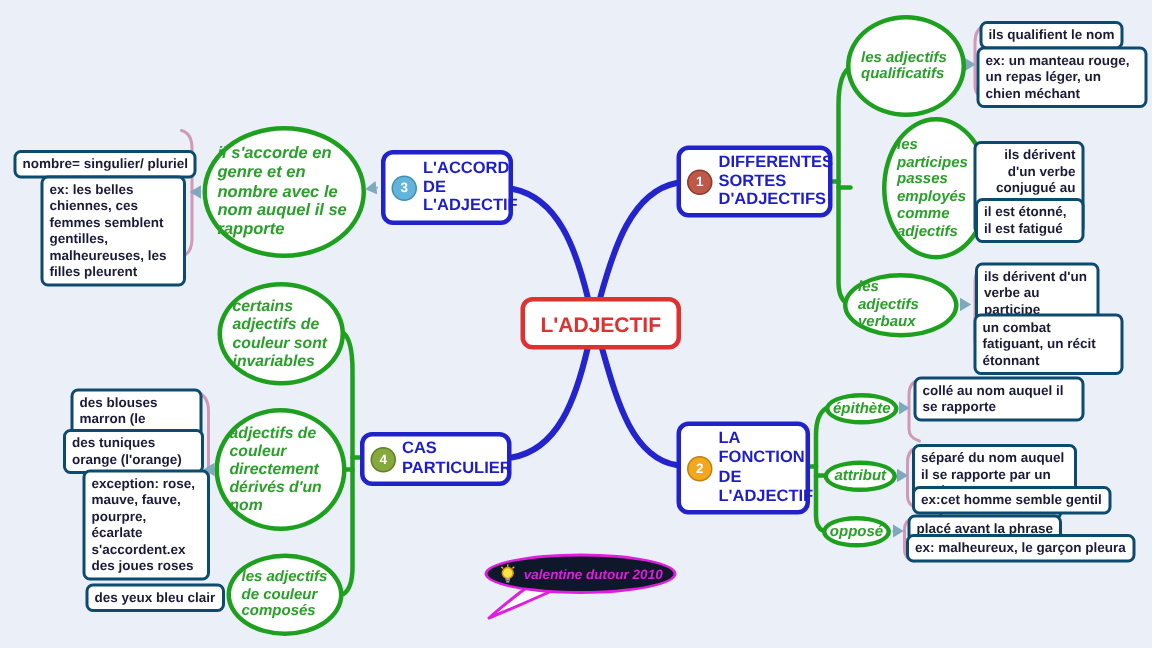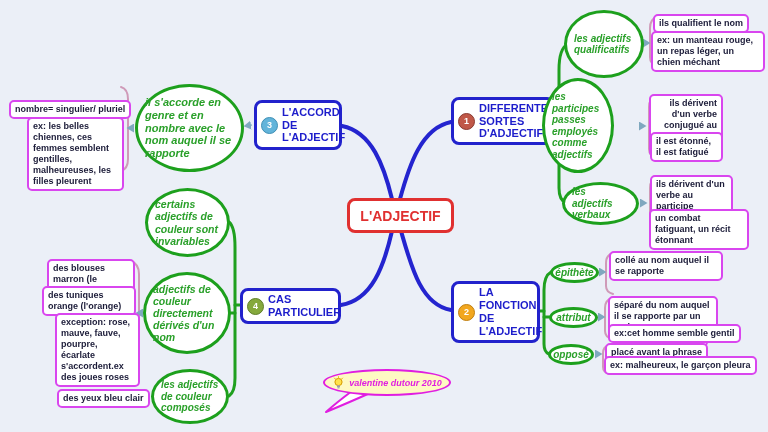--- a/index.html
+++ b/index.html
@@ -34,28 +34,28 @@
   
   .ell{
     background:#fff;border:3px solid #1da01d;border-radius:50%;
     color:#2aa02a;font-weight:bold;font-size:10.5px;line-height:1.15;
     display:flex;align-items:center;justify-content:center;
     text-align:left;padding:2px 7px;font-style:italic;
   }
   .ell.small{text-align:center;padding:1px 4px;}
   
   .note{
-    background:#fff;border:2px solid #d946ef;border-radius:5px;
+    background:#fff;border:2px solid #0c4a6e;border-radius:5px;
     color:#1b1b38;font-weight:bold;font-size:9px;line-height:1.22;
     padding:2px 4px;
   }
   .nw{white-space:nowrap;display:inline-block;}
   
   .bubble{
-    background:#fef9c3;border:2px solid #e01ee0;border-radius:50%;
+    background:#0f172a;border:2px solid #e01ee0;border-radius:50%;
     color:#e01ee0;font-weight:bold;font-style:italic;font-size:9px;
     display:flex;align-items:center;justify-content:center;gap:4px;
   }
 </style>
 </head>
 <body>
 
 <div class="canvas">
 
   <svg class="wires" width="768" height="432" viewBox="0 0 768 432">
@@ -140,21 +140,21 @@
   </div>
   <div class="node ell" style="left:143px;top:272px;width:88px;height:82px;">
     <span>adjectifs de couleur directement dérivés d'un nom</span>
   </div>
   <div class="node ell" style="left:151px;top:369px;width:78px;height:55px;font-size:10px;">
     <span>les adjectifs de couleur composés</span>
   </div>
   <div class="node ell" style="left:564px;top:10px;width:80px;height:68px;font-size:10px;">
     <span>les adjectifs qualificatifs</span>
   </div>
-  <div class="node ell" style="left:542px;top:78px;width:72px;height:95px;font-size:10px;">
+  <div class="node ell" style="left:588px;top:78px;width:72px;height:95px;font-size:10px;">
     <span>les participes passes employés comme adjectifs</span>
   </div>
   <div class="node ell" style="left:562px;top:182px;width:77px;height:43px;font-size:10px;">
     <span>les adjectifs verbaux</span>
   </div>
   <div class="node ell small" style="left:550px;top:262px;width:49px;height:21px;font-size:10px;">
     <span>épithète</span>
   </div>
   <div class="node ell small" style="left:549px;top:307px;width:49px;height:21px;font-size:10px;">
     <span>attribut</span>

